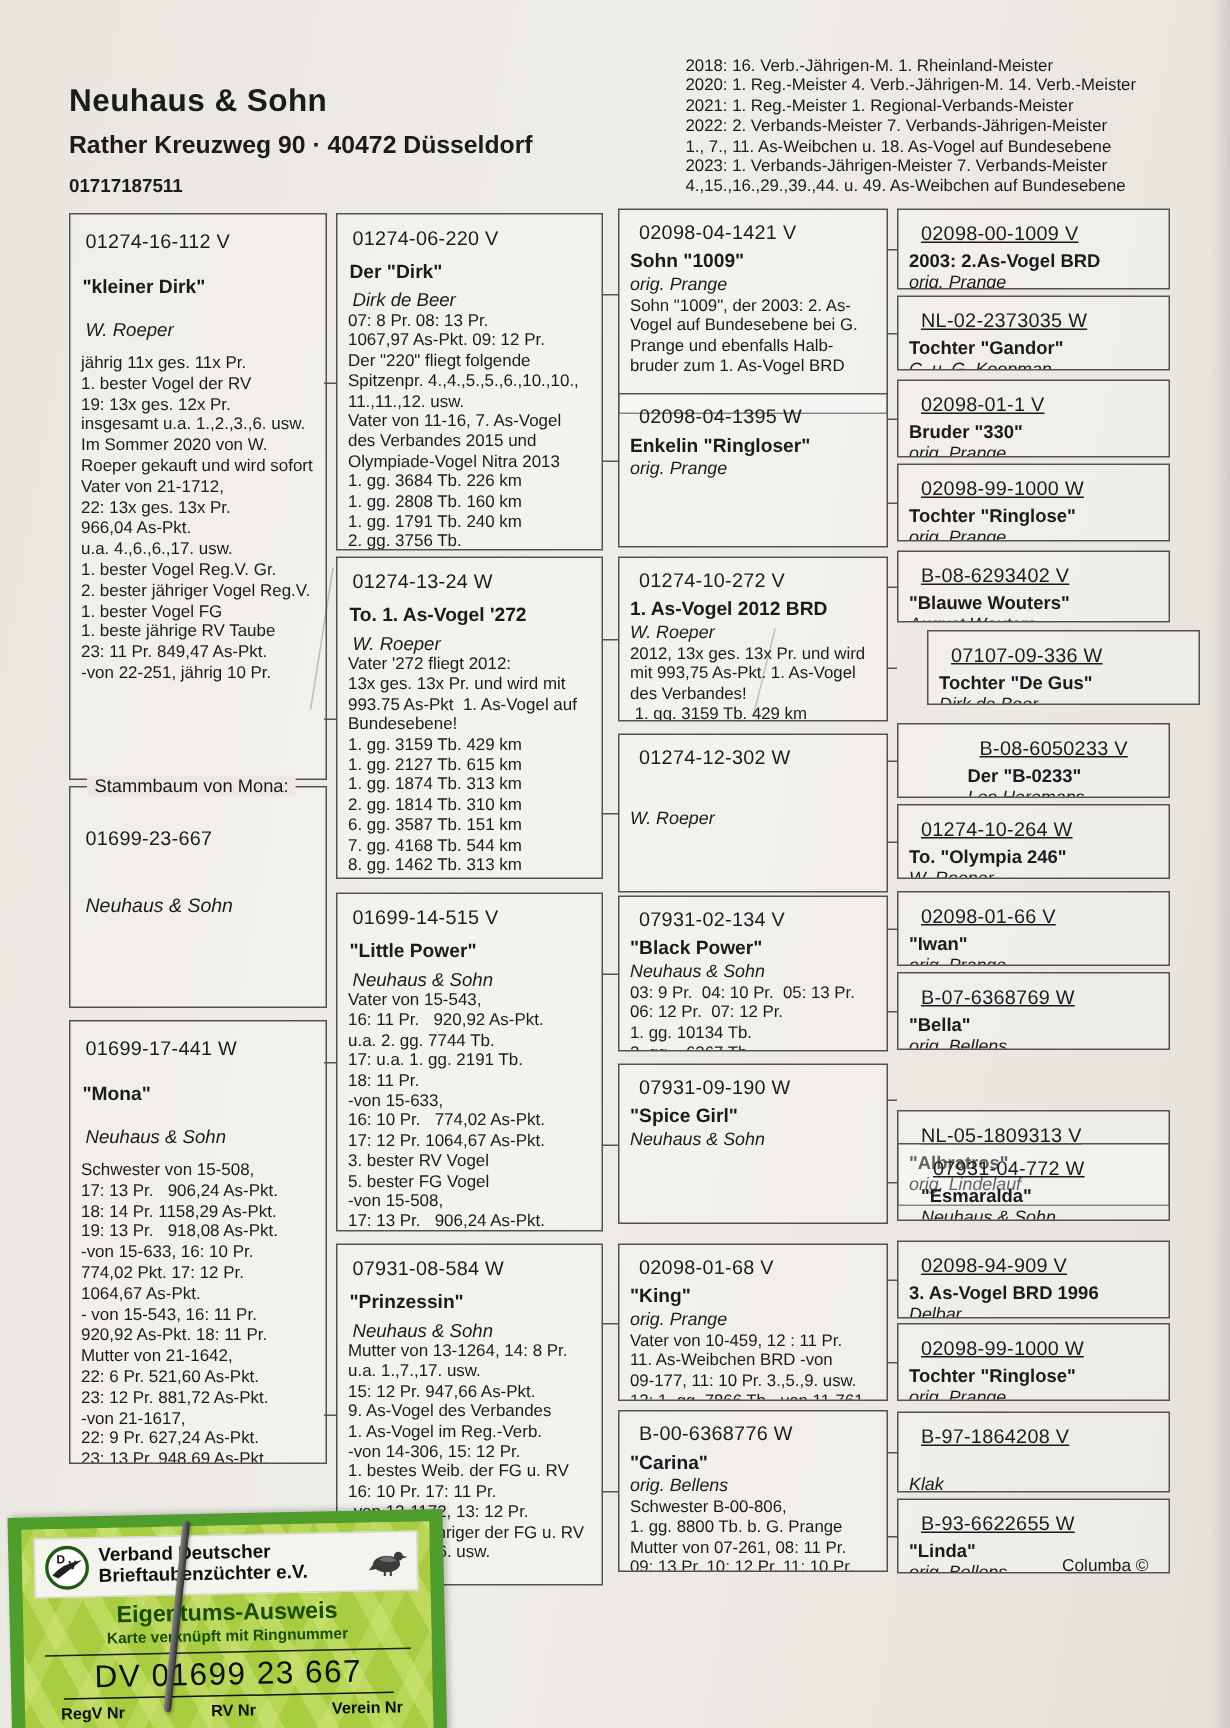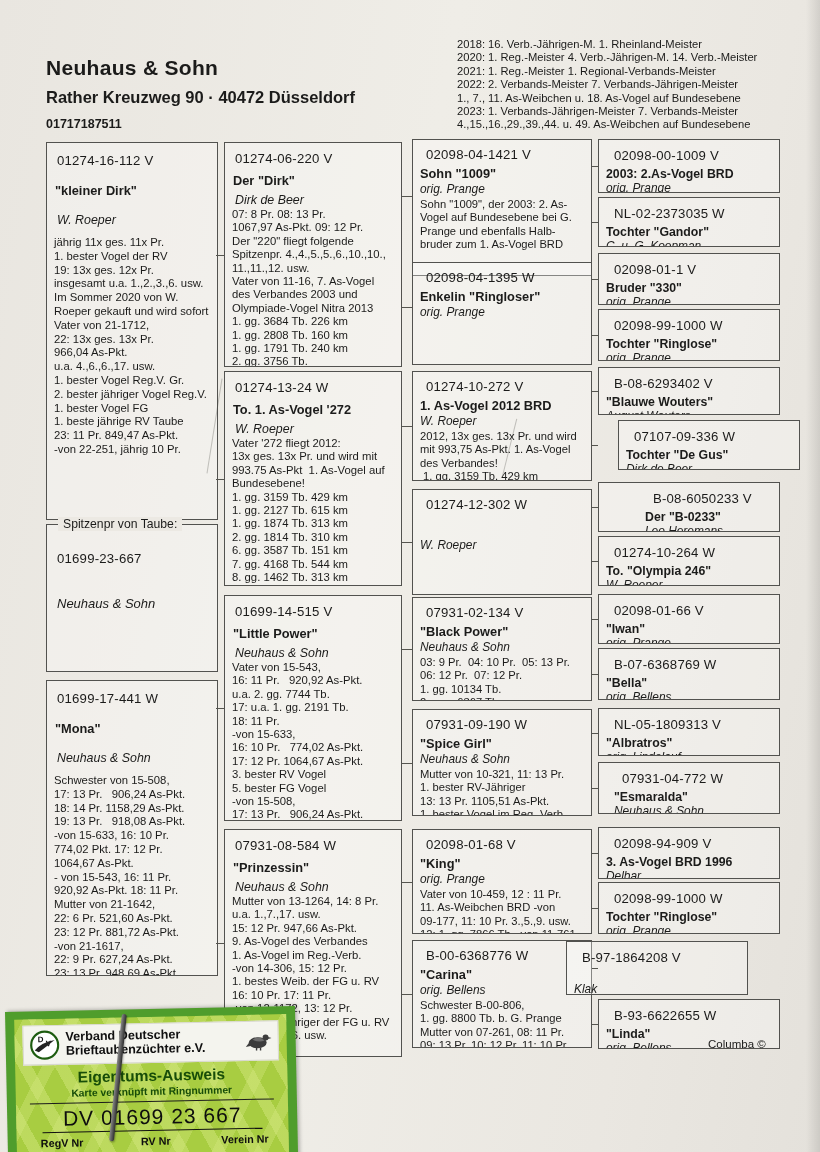--- a/index.html
+++ b/index.html
@@ -29,21 +29,21 @@
   .g1 .bname{margin:0 0 15px 1px;}
   .g1 .breeder{margin:0 0 9px 3px;}
   .g1 .details{line-height:13.8px;}
   .g2 .ring{margin:2px 0 7px 3px;}
   .g2 .bname{margin:0 0 5px 1px;}
   .g2 .breeder{margin:0 0 1px 3px;}
   .g3 .ring{margin:1px 0 4px 6px;}
   .g3 .bname{margin:0 0 1px 0;}
   .g3 .breeder{margin:0 0 2px 0; font-size:11.9px;}
   .g3 .details{font-size:11.2px;}
-  .g4 .ring{margin:2px 0 4px 8px;}
+  .g4 .ring{margin:2px 0 4px 8px;text-decoration:underline;}
   .g4 .bname{font-size:12.3px; min-height:13px;}
   .g4 .breeder{font-size:11.9px;}
   .conn{position:absolute; height:1px; background:#55554f;}
   .crease{position:absolute; width:1px; background:rgba(60,60,55,0.28);}
   
   .stamm{position:absolute; left:46px; top:524px; width:172px; height:148px;
     border:1px solid #52524f; box-sizing:border-box; background:rgba(255,255,255,0.30);}
   .stamm .legend{position:absolute; top:-8px; left:11px; background:#ece9e3;
     padding:0 5px; font-size:12.2px;}
   .stamm .ring{margin:26px 0 0 10px;}
@@ -146,21 +146,21 @@
         <div class="ring">01274-06-220 V</div>
         <div class="bname">Der "Dirk"</div>
         <div class="breeder">Dirk de Beer</div>
         <div class="details">
           <div>07: 8 Pr. 08: 13 Pr.</div>
           <div>1067,97 As-Pkt. 09: 12 Pr.</div>
           <div>Der "220" fliegt folgende</div>
           <div>Spitzenpr. 4.,4.,5.,5.,6.,10.,10.,</div>
           <div>11.,11.,12. usw.</div>
           <div>Vater von 11-16, 7. As-Vogel</div>
-          <div>des Verbandes 2003 und</div>
+          <div>des Verbandes 2015 und</div>
           <div>Olympiade-Vogel Nitra 2013</div>
           <div>1. gg. 3684 Tb. 226 km</div>
           <div>1. gg. 2808 Tb. 160 km</div>
           <div>1. gg. 1791 Tb. 240 km</div>
           <div>2. gg. 3756 Tb.</div>
         </div>
       </div>
       <div class="conn" style="left: 216px; top: 255px; width: 8px;"></div>
       <div class="box g2" style="left: 224px; top: 371px; width: 178px; height: 215px;">
         <div class="ring">01274-13-24 W</div>
@@ -266,26 +266,20 @@
           <div>06: 12 Pr.  07: 12 Pr.</div>
           <div>1. gg. 10134 Tb.</div>
           <div>2. gg.   6367 Tb.</div>
         </div>
       </div>
       <div class="conn" style="left: 402px; top: 649px; width: 10px;"></div>
       <div class="box g3" style="left: 412px; top: 709px; width: 180px; height: 107px;">
         <div class="ring">07931-09-190 W</div>
         <div class="bname">"Spice Girl"</div>
         <div class="breeder">Neuhaus &amp; Sohn</div>
-        <div class="details">
-          <div>Mutter von 10-321, 11: 13 Pr.</div>
-          <div>1. bester RV-Jähriger</div>
-          <div>13: 13 Pr. 1105,51 As-Pkt.</div>
-          <div>1. bester Vogel im Reg.-Verb.</div>
-        </div>
       </div>
       <div class="conn" style="left: 402px; top: 763px; width: 10px;"></div>
       <div class="box g3" style="left: 412px; top: 829px; width: 180px; height: 105px;">
         <div class="ring">02098-01-68 V</div>
         <div class="bname">"King"</div>
         <div class="breeder">orig. Prange</div>
         <div class="details">
           <div>Vater von 10-459, 12 : 11 Pr.</div>
           <div>11. As-Weibchen BRD -von</div>
           <div>09-177, 11: 10 Pr. 3.,5.,9. usw.</div>
@@ -358,21 +352,21 @@
         <div class="bname">"Iwan"</div>
         <div class="breeder">orig. Prange</div>
       </div>
       <div class="conn" style="left: 592px; top: 619px; width: 6px;"></div>
       <div class="box g4" style="left: 598px; top: 648px; width: 182px; height: 52px;">
         <div class="ring">B-07-6368769 W</div>
         <div class="bname">"Bella"</div>
         <div class="breeder">orig. Bellens</div>
       </div>
       <div class="conn" style="left: 592px; top: 674px; width: 6px;"></div>
-      <div class="box g4" style="left: 598px; top: 708px; width: 182px; height: 48px;">
+      <div class="box g4" style="left: 598px; top: 740px; width: 182px; height: 64px;">
         <div class="ring">NL-05-1809313 V</div>
         <div class="bname">"Albratros"</div>
         <div class="breeder">orig. Lindelauf</div>
       </div>
       <div class="conn" style="left: 592px; top: 733px; width: 6px;"></div>
       <div class="box g4" style="left: 598px; top: 762px; width: 182px; height: 52px; padding-left: 15px;">
         <div class="ring">07931-04-772 W</div>
         <div class="bname">"Esmaralda"</div>
         <div class="breeder">Neuhaus &amp; Sohn</div>
       </div>
@@ -382,36 +376,36 @@
         <div class="bname">3. As-Vogel BRD 1996</div>
         <div class="breeder">Delbar</div>
       </div>
       <div class="conn" style="left: 592px; top: 853px; width: 6px;"></div>
       <div class="box g4" style="left: 598px; top: 882px; width: 182px; height: 52px;">
         <div class="ring">02098-99-1000 W</div>
         <div class="bname">Tochter "Ringlose"</div>
         <div class="breeder">orig. Prange</div>
       </div>
       <div class="conn" style="left: 592px; top: 908px; width: 6px;"></div>
-      <div class="box g4" style="left: 566px; top: 941px; width: 182px; height: 54px;">
+      <div class="box g4" style="left: 598px; top: 941px; width: 182px; height: 54px;">
         <div class="ring">B-97-1864208 V</div>
         <div class="bname"></div>
         <div class="breeder">Klak</div>
       </div>
       <div class="conn" style="left: 592px; top: 968px; width: 6px;"></div>
       <div class="box g4" style="left: 598px; top: 999px; width: 182px; height: 50px;">
         <div class="ring">B-93-6622655 W</div>
         <div class="bname">"Linda"</div>
         <div class="breeder">orig. Bellens</div>
       </div>
       <div class="conn" style="left: 592px; top: 1024px; width: 6px;"></div>
     </div>
 
   <div class="stamm">
-    <span class="legend">Spitzenpr von Taube:</span>
+    <span class="legend">Stammbaum von Mona:</span>
     <div class="ring">01699-23-667</div>
     <div class="breeder">Neuhaus &amp; Sohn</div>
   </div>
 
   <div class="columba">Columba ©</div>
 
   <div class="crease" style="left:214px; top:378px; height:96px; transform:rotate(9deg);"></div>
   <div class="crease" style="left:509px; top:418px; height:60px; transform:rotate(14deg);"></div>
 
   <div class="card" id="card" style="--card-frame: #4f9d2c; --card-fill: #a8cd41; --card-accent: #174d08;">

